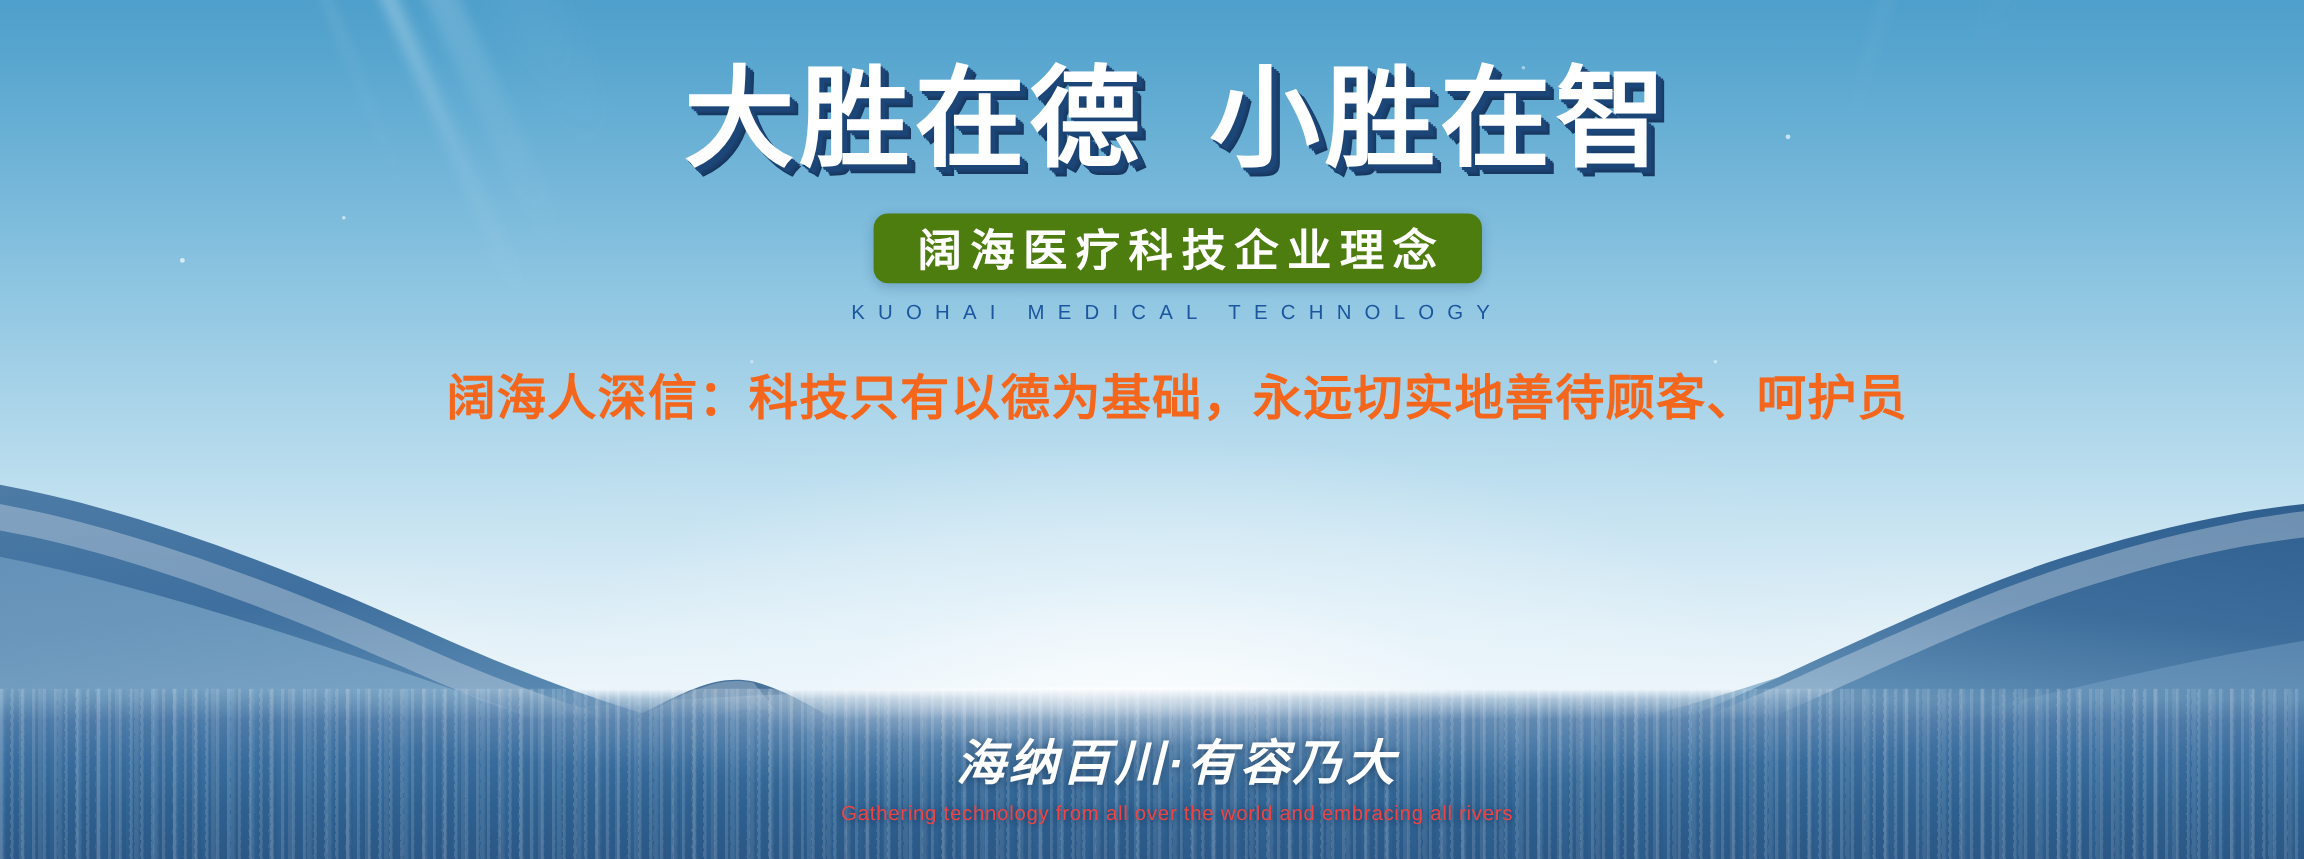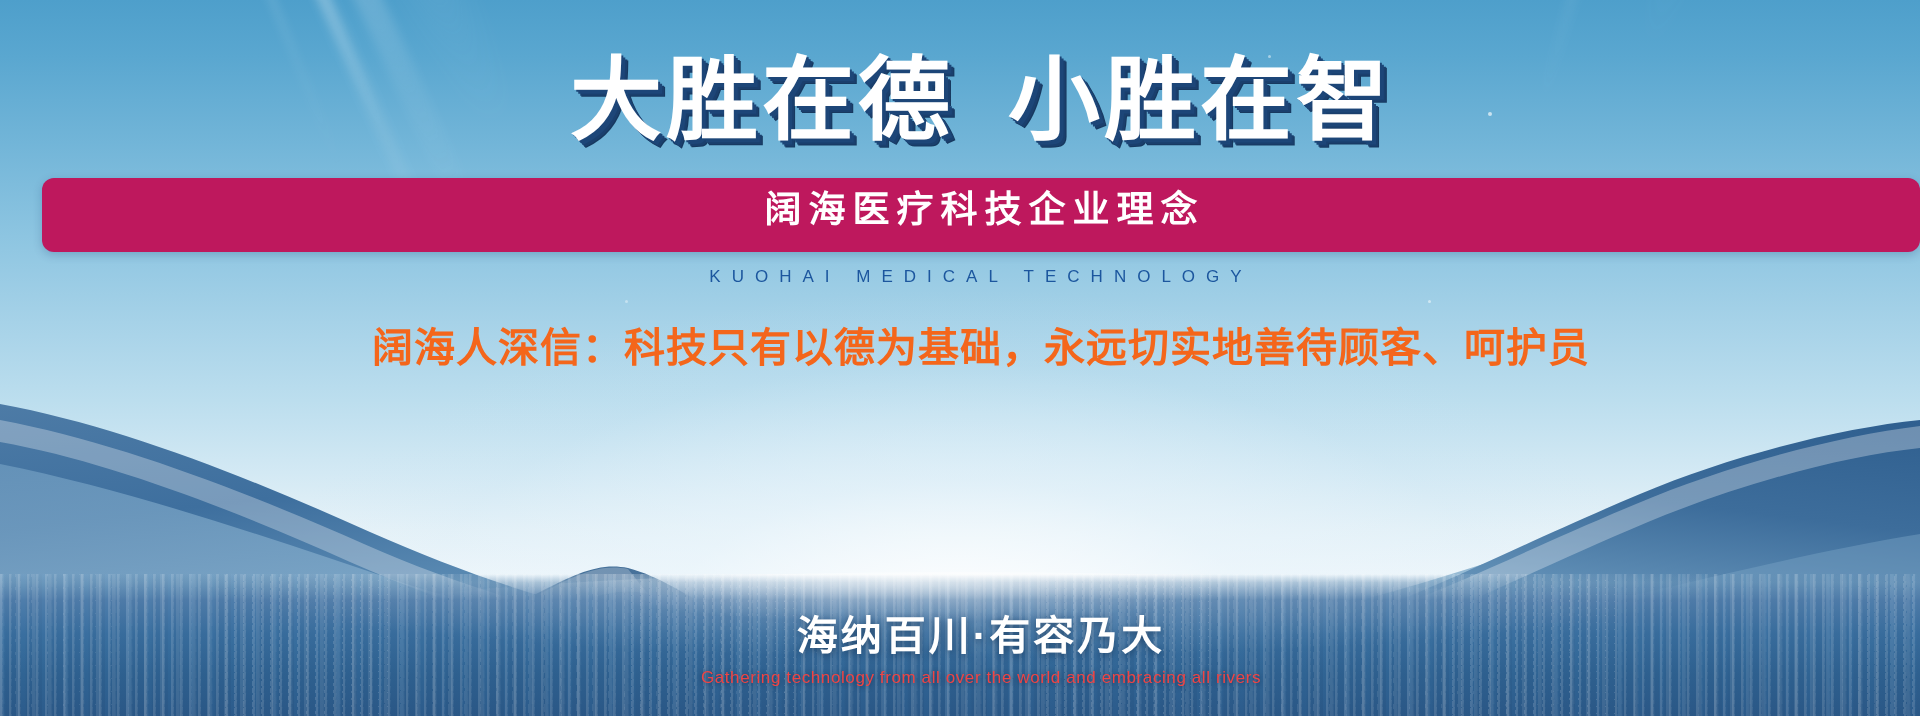--- a/index.html
+++ b/index.html
@@ -119,20 +119,21 @@
       rgba(255,255,255,0.22) 0%, rgba(255,255,255,0) 70%);
     pointer-events: none;
   }
 
   
   .content {
     position: absolute;
     inset: 0;
     display: flex;
     flex-direction: column;
+    align-items: center;
     text-align: center;
     margin-left: 42px;
   }
 
   .headline {
     margin-top: 48px;
     font-size: 92px;
     font-weight: 700;
     letter-spacing: 4px;
     color: #ffffff;
@@ -142,26 +143,26 @@
       2px 2px 0 #1d4678,
       4px 4px 0 #1d4678,
       6px 6px 0 #1a3f6d,
       7px 7px 0 #17395f;
   }
   .headline .gap { display: inline-block; width: 54px; }
 
   .badge {
     margin-top: 24px;
     display: inline-block;
-    background: #be185d;
+    background: #4d7c0f;
     color: #ffffff;
     font-size: 37px;
     font-weight: 700;
     letter-spacing: 7px;
-    padding: 11px 30px 21px 37px;
+    padding: 11px 30px 5px 37px;
     border-radius: 12px;
     line-height: 1.15;
     box-shadow: 0 3px 10px rgba(15,45,95,0.22);
   }
 
   .subtitle-en {
     margin-top: 15px;
     font-size: 17px;
     font-weight: 400;
     letter-spacing: 11px;
@@ -187,20 +188,21 @@
     bottom: 28px;
     text-align: center;
   }
   .footer-cn {
     font-size: 41px;
     font-weight: 700;
     color: #ffffff;
     letter-spacing: 3px;
     line-height: 1.2;
     text-shadow: 0 2px 7px rgba(10,35,66,0.55);
+    font-style: italic;
   }
   .footer-en {
     margin-top: 7px;
     font-size: 17px;
     font-weight: 400;
     color: #ef4444;
     letter-spacing: 0.6px;
     text-shadow: 0 1px 5px rgba(10,35,66,0.6);
   }
 </style>

